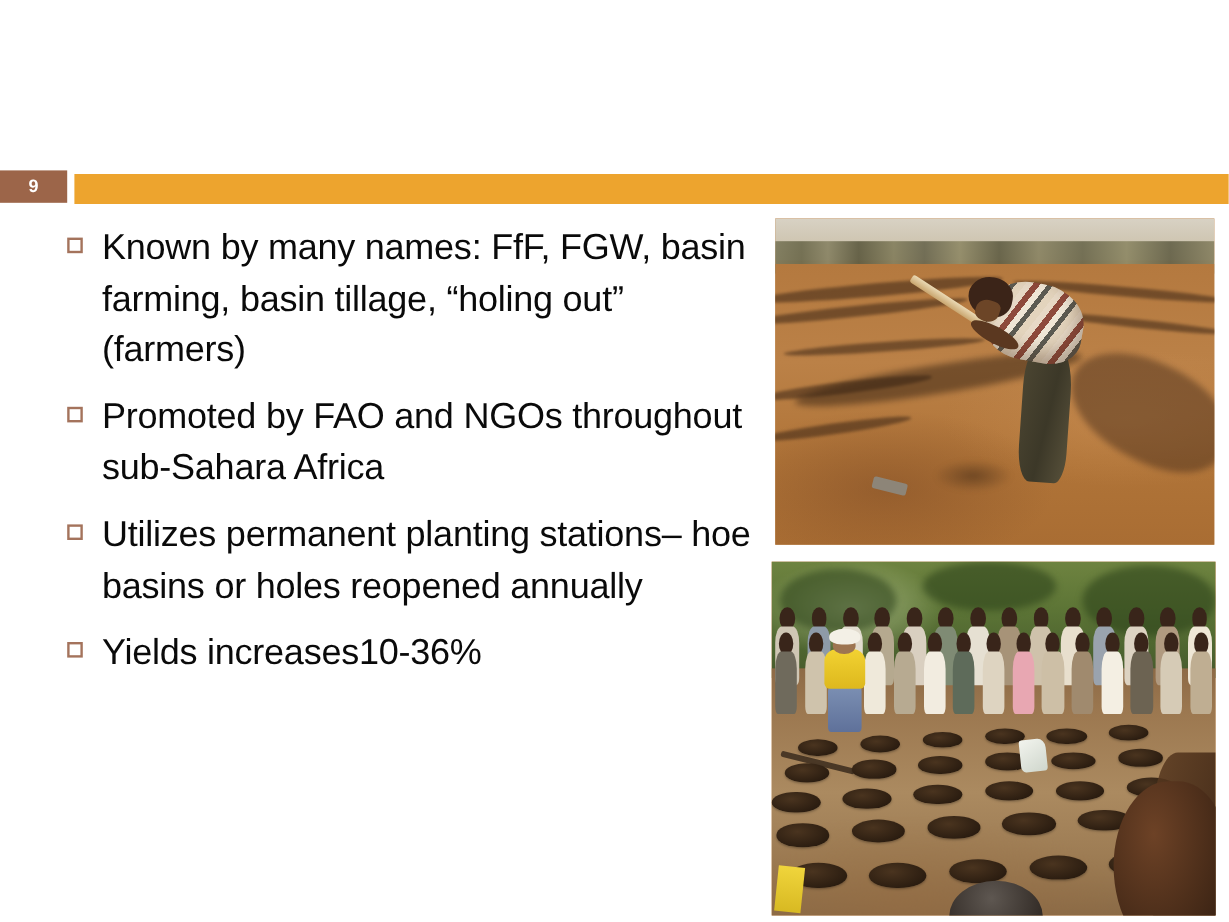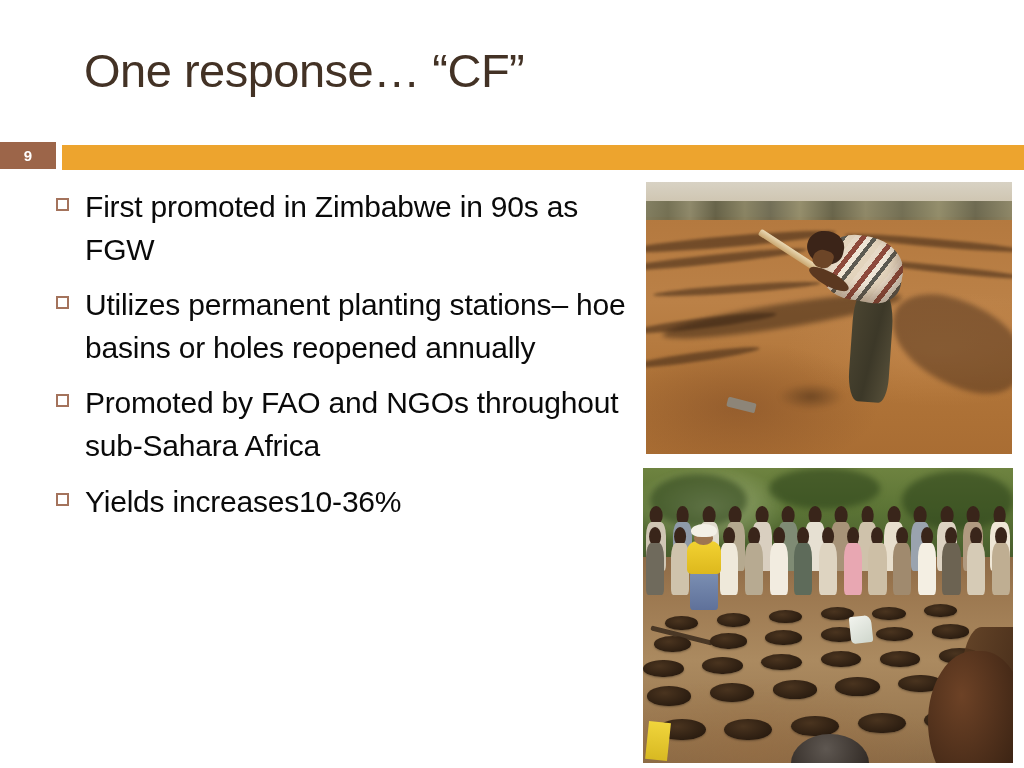--- a/index.html
+++ b/index.html
@@ -322,44 +322,43 @@
     right: 0; bottom: 0; width: 14%; height: 46%;
     background: linear-gradient(110deg, rgba(90,58,32,.85), rgba(58,34,18,.95));
     border-radius: 40% 0 0 0;
   }
 </style>
 </head>
 <body>
 
 <div class="slide">
 
-  <div class="slide-title">One response… “CF”</div>
 
   <div class="slide-number-badge">
     <span>9</span>
   </div>
 
   <div class="accent-bar"></div>
 
   <div class="bullet-list">
 
-
     <div class="bullet-item">
       <span class="bullet-marker"></span>
-      <span class="bullet-text">First promoted in Zimbabwe in 90s as FGW</span>
+      <span class="bullet-text">Known by many names: FfF, FGW, basin farming, basin tillage, “holing out” (farmers)</span>
+    </div>
+
+
+    <div class="bullet-item">
+      <span class="bullet-marker"></span>
+      <span class="bullet-text">Promoted by FAO and NGOs throughout sub-Sahara Africa</span>
     </div>
 
     <div class="bullet-item">
       <span class="bullet-marker"></span>
       <span class="bullet-text">Utilizes permanent planting stations– hoe basins or holes reopened annually</span>
-    </div>
-
-    <div class="bullet-item">
-      <span class="bullet-marker"></span>
-      <span class="bullet-text">Promoted by FAO and NGOs throughout sub-Sahara Africa</span>
     </div>
 
     <div class="bullet-item">
       <span class="bullet-marker"></span>
       <span class="bullet-text">Yields increases10-36%</span>
     </div>
 
   </div>
 
   <div class="photo photo-top">

